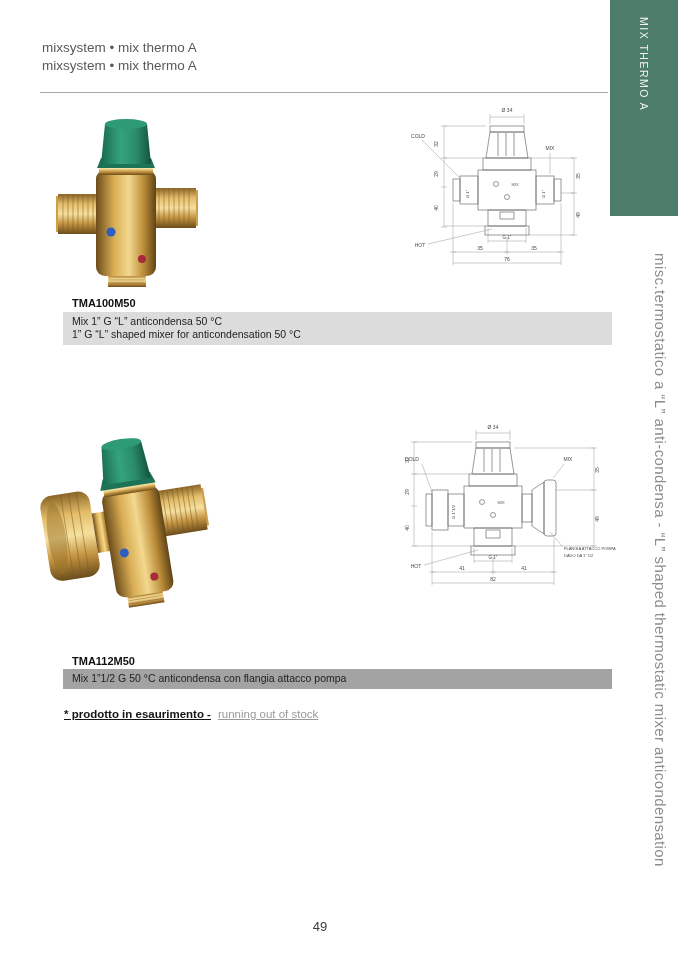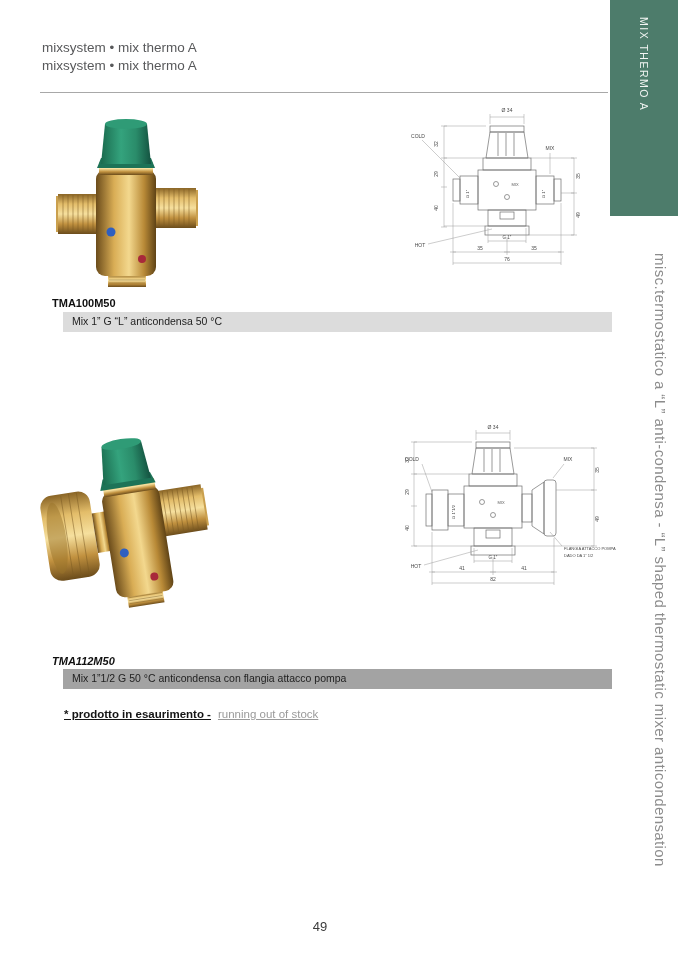--- a/index.html
+++ b/index.html
@@ -25,21 +25,21 @@
   .side-caption {
     position:absolute; top:253px; right:9px; height:672px;
     writing-mode:vertical-rl;
     font-size:15px; letter-spacing:0.4px; color:#8c8c8c; white-space:nowrap;
   }
 
   .photo { position:absolute; }
   .drawing { position:absolute; }
   .drawing text { font-family:"Liberation Sans","DejaVu Sans",sans-serif; }
 
-  .product-code { position:absolute; left:52px; font-size:11px; font-weight:bold; color:#101010; }
+  .product-code { position:absolute; left:72px; font-size:11px; font-weight:bold; color:#101010; }
   .desc-bar {
     position:absolute; left:63px; width:549px;
     padding:3px 21px 4px 9px;
     font-size:10.5px; line-height:13px; color:#222;
   }
   .footnote { position:absolute; left:64px; top:708px; font-size:11.5px;text-align:center; }
   .footnote .fn-it { font-weight:bold; color:#141414; text-decoration:underline; }
   .footnote .fn-en { color:#9a9a9a; text-decoration:underline; margin-left:7px; }
 
   .page-number { position:absolute; top:919px; left:0; width:640px; text-align:center; font-size:13px; color:#3c3c3c; }
@@ -151,20 +151,21 @@
     <text x="78" y="150">35</text>
     <text x="132" y="150">35</text>
     <text x="105" y="161">76</text>
     <text x="113" y="86" font-size="4" fill="#5a5a5a">MIX</text>
   </g>
 </svg>
 
 <div class="product-code" style="top:297px;">TMA100M50</div>
 <div class="desc-bar" style="top:312px; background:#dcdcdc;">
   <div>Mix 1” G “L” anticondensa 50 °C</div>
+  <div>1” G “L” shaped mixer for anticondensation 50 °C</div>
 </div>
 
 <svg class="photo" style="left:40px; top:430px;" width="175" height="186" viewBox="0 0 175 186">
   <g transform="rotate(-9 88 95)">
     <rect x="4" y="54" width="50" height="86" rx="12" fill="url(#brassH1)"></rect>
     <ellipse cx="16" cy="97" rx="9" ry="36" fill="#9a7429" opacity="0.5"></ellipse>
     <g stroke="#7a5a22" stroke-width="1" opacity="0.5">
       <path d="M26 56 V138 M34 55 V139 M42 55 V139"></path>
     </g>
     <rect x="54" y="78" width="14" height="40" fill="url(#brassV1)"></rect>
@@ -232,21 +233,21 @@
     <text x="95" y="139" font-size="4.5">G 1”</text>
     <text x="64" y="150">41</text>
     <text x="126" y="150">41</text>
     <text x="95" y="161">82</text>
     <text x="103" y="84" font-size="4" fill="#5a5a5a">MIX</text>
     <text x="166" y="130" font-size="4" text-anchor="start">FLANGIA ATTACCO POMPA</text>
     <text x="166" y="137" font-size="4" text-anchor="start">DADO DA 1” 1/2</text>
   </g>
 </svg>
 
-<div class="product-code" style="top:655px;font-style:italic;">TMA112M50</div>
+<div class="product-code" style="top:655px;">TMA112M50</div>
 <div class="desc-bar" style="top:669px; background:#a3a3a3;">
   <div>Mix 1”1/2 G 50 °C anticondensa con flangia attacco pompa</div>
 </div>
 
 <div class="footnote">
   <span class="fn-it">* prodotto in esaurimento -</span><span class="fn-en">running out of stock</span>
 </div>
 
 <div class="page-number">49</div>
 

